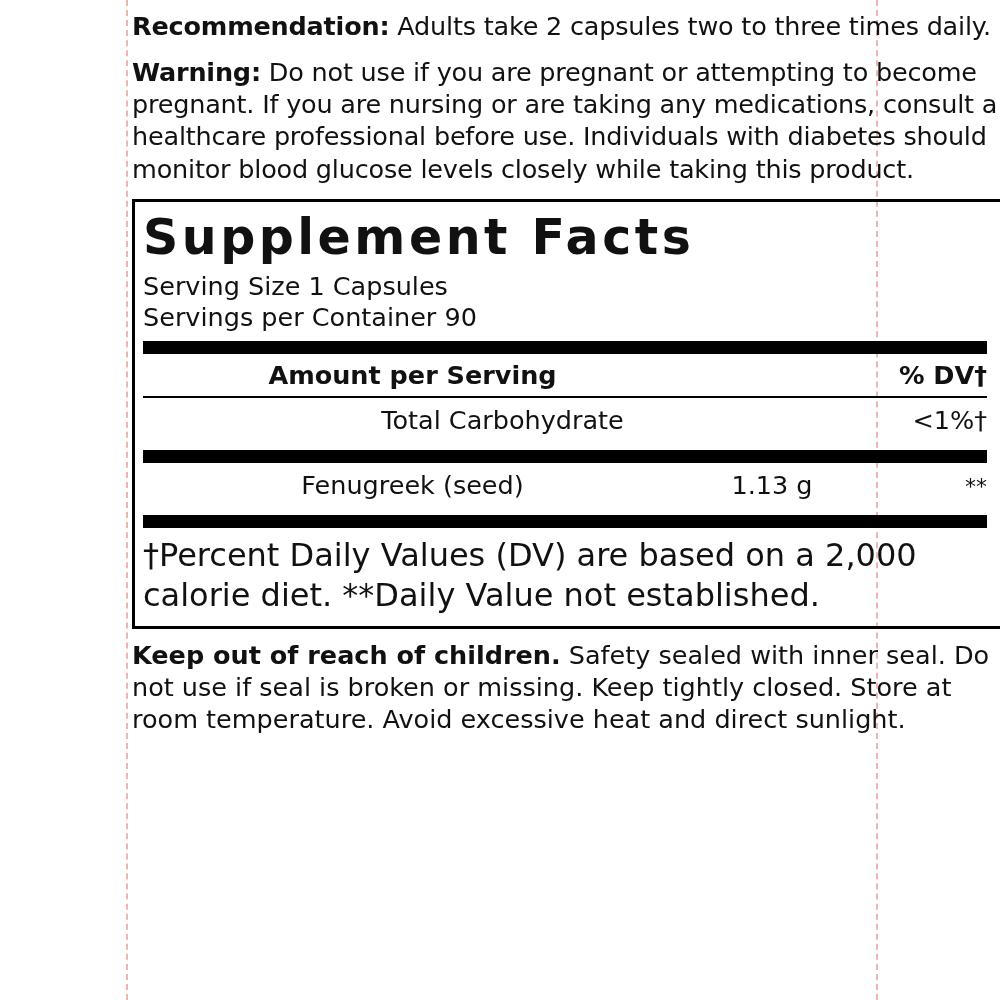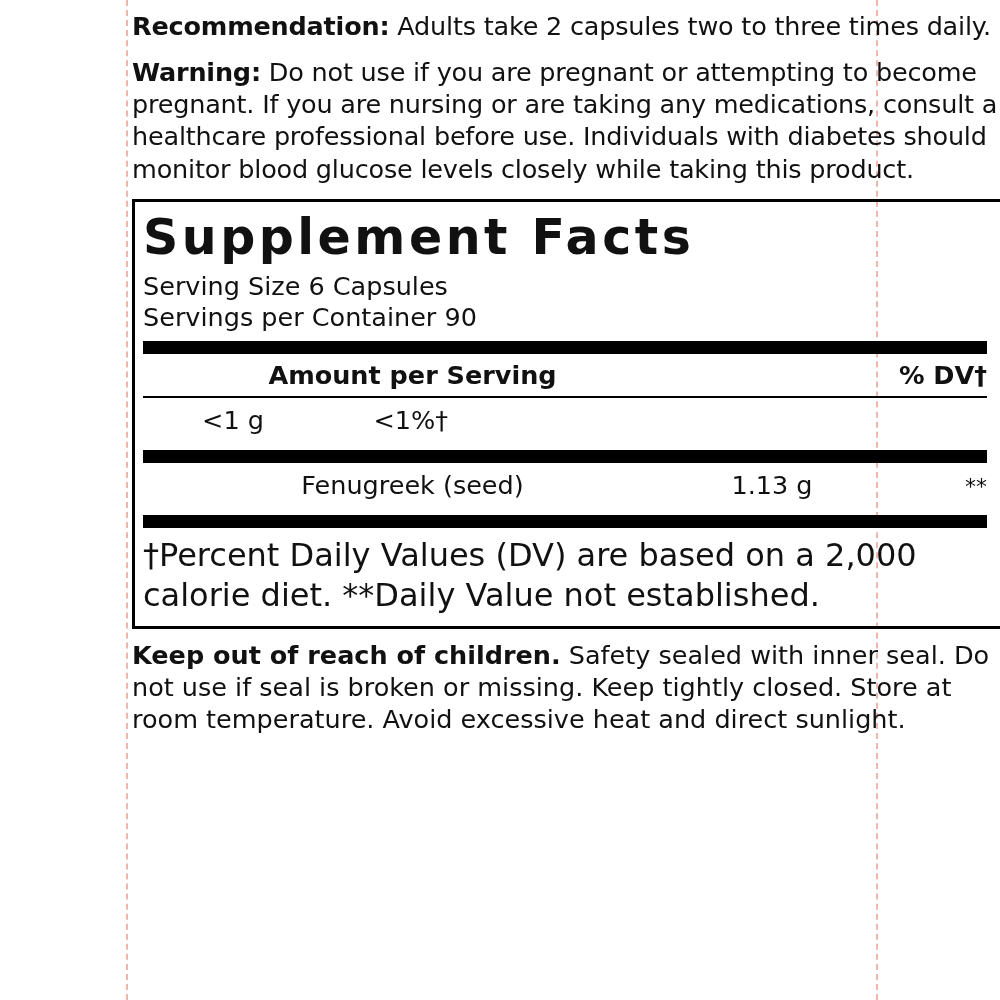--- a/index.html
+++ b/index.html
@@ -145,35 +145,35 @@
   <div class="content">
 
     <p class="para"><b>Recommendation:</b><span> Adults take 2 capsules two to three times daily.</span></p>
 
     <p class="para"><b>Warning:</b><span> Do not use if you are pregnant or attempting to become pregnant. If you are nursing or are taking any medications, consult a healthcare professional before use. Individuals with diabetes should monitor blood glucose levels closely while taking this product.</span></p>
 
     <div class="sf-panel">
 
       <div class="sf-title">Supplement Facts</div>
 
-      <div class="sf-serving">Serving Size 6 Capsules</div>
+      <div class="sf-serving">Serving Size 1 Capsules</div>
       <div class="sf-serving">Servings per Container 90</div>
 
       <div class="bar-thick"></div>
 
       <div class="sf-row header">
         <span class="name">Amount per Serving</span>
         <span class="amount"></span>
         <span class="dv">% DV†</span>
       </div>
 
       <div class="rule-thin"></div>
 
       <div class="sf-row">
-        <span class="amount">&lt;1 g</span>
+        <span class="name">Total Carbohydrate</span>
         <span class="dv">&lt;1%†</span>
       </div>
 
       <div class="bar-thick"></div>
 
       <div class="sf-row">
         <span class="name">Fenugreek (seed)</span>
         <span class="amount">1.13 g</span>
         <span class="dv small-star">**</span>
       </div>

